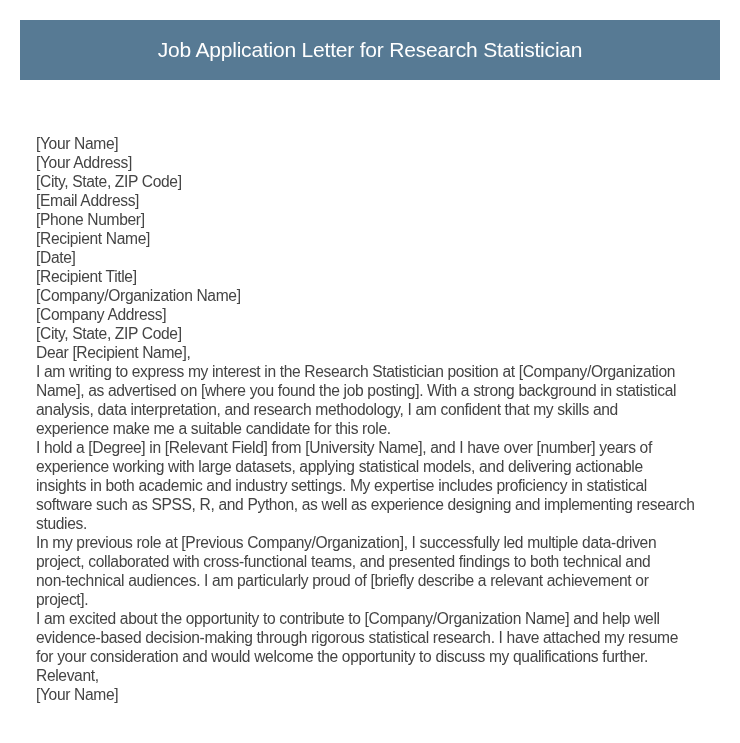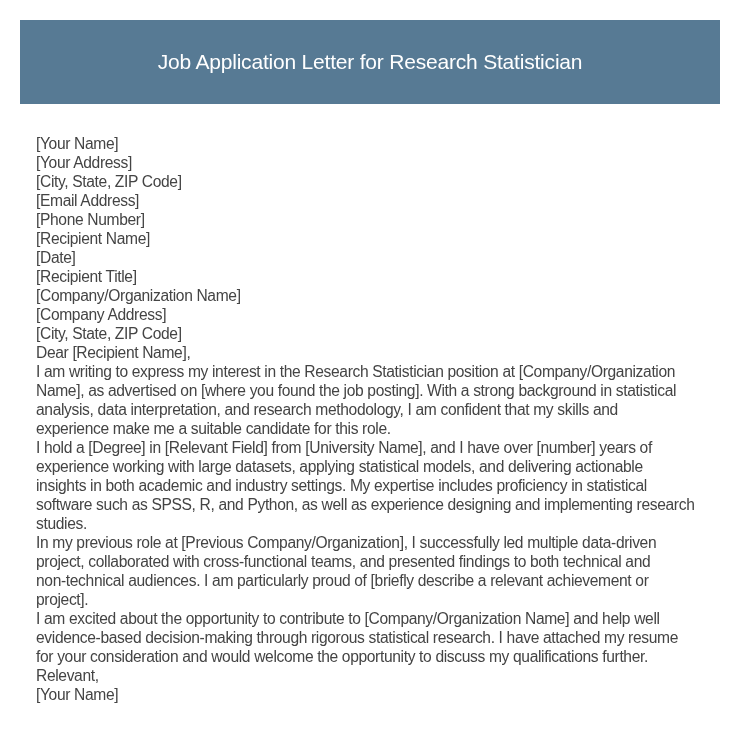--- a/index.html
+++ b/index.html
@@ -1,18 +1,18 @@
 <!DOCTYPE html>
 <html><head>
 <meta charset="utf-8">
 <style>
   html, body { margin: 0; padding: 0; background: #ffffff; }
   body { width: 740px; height: 743px; position: relative; overflow: hidden; }
   .header {
-    position: absolute; left: 20px; top: 20px; width: 700px; height: 84px;
+    position: absolute; left: 20px; top: 20px; width: 700px; height: 60px;
     background: #577a94; color: #ffffff;
     display: flex; align-items: center; justify-content: center;
   }
   .header h1 {
     margin: 0; font-family: "Liberation Sans", sans-serif; font-weight: normal;
     font-size: 21px; letter-spacing: -0.2px;
   }
   .letter {
     position: absolute; left: 36px; top: 134px; width: 710px;
     font-family: "Liberation Sans", sans-serif; font-size: 15.6px;

